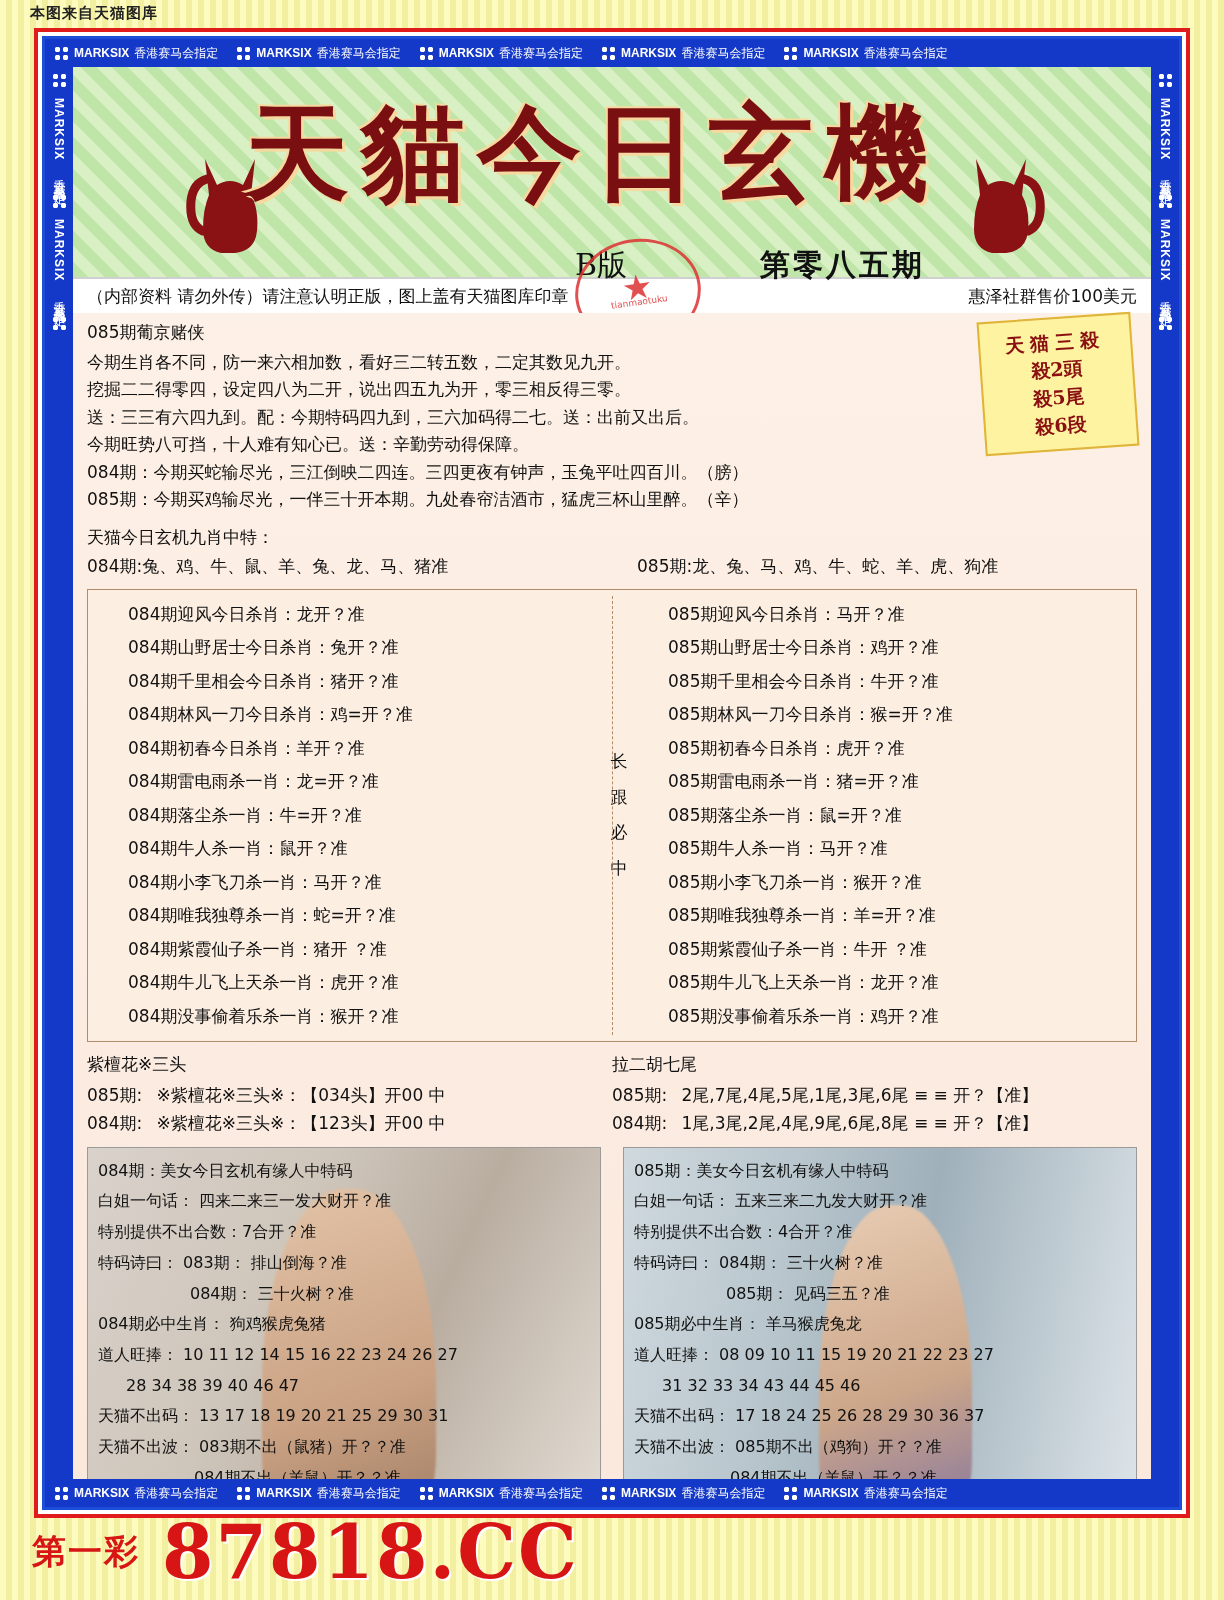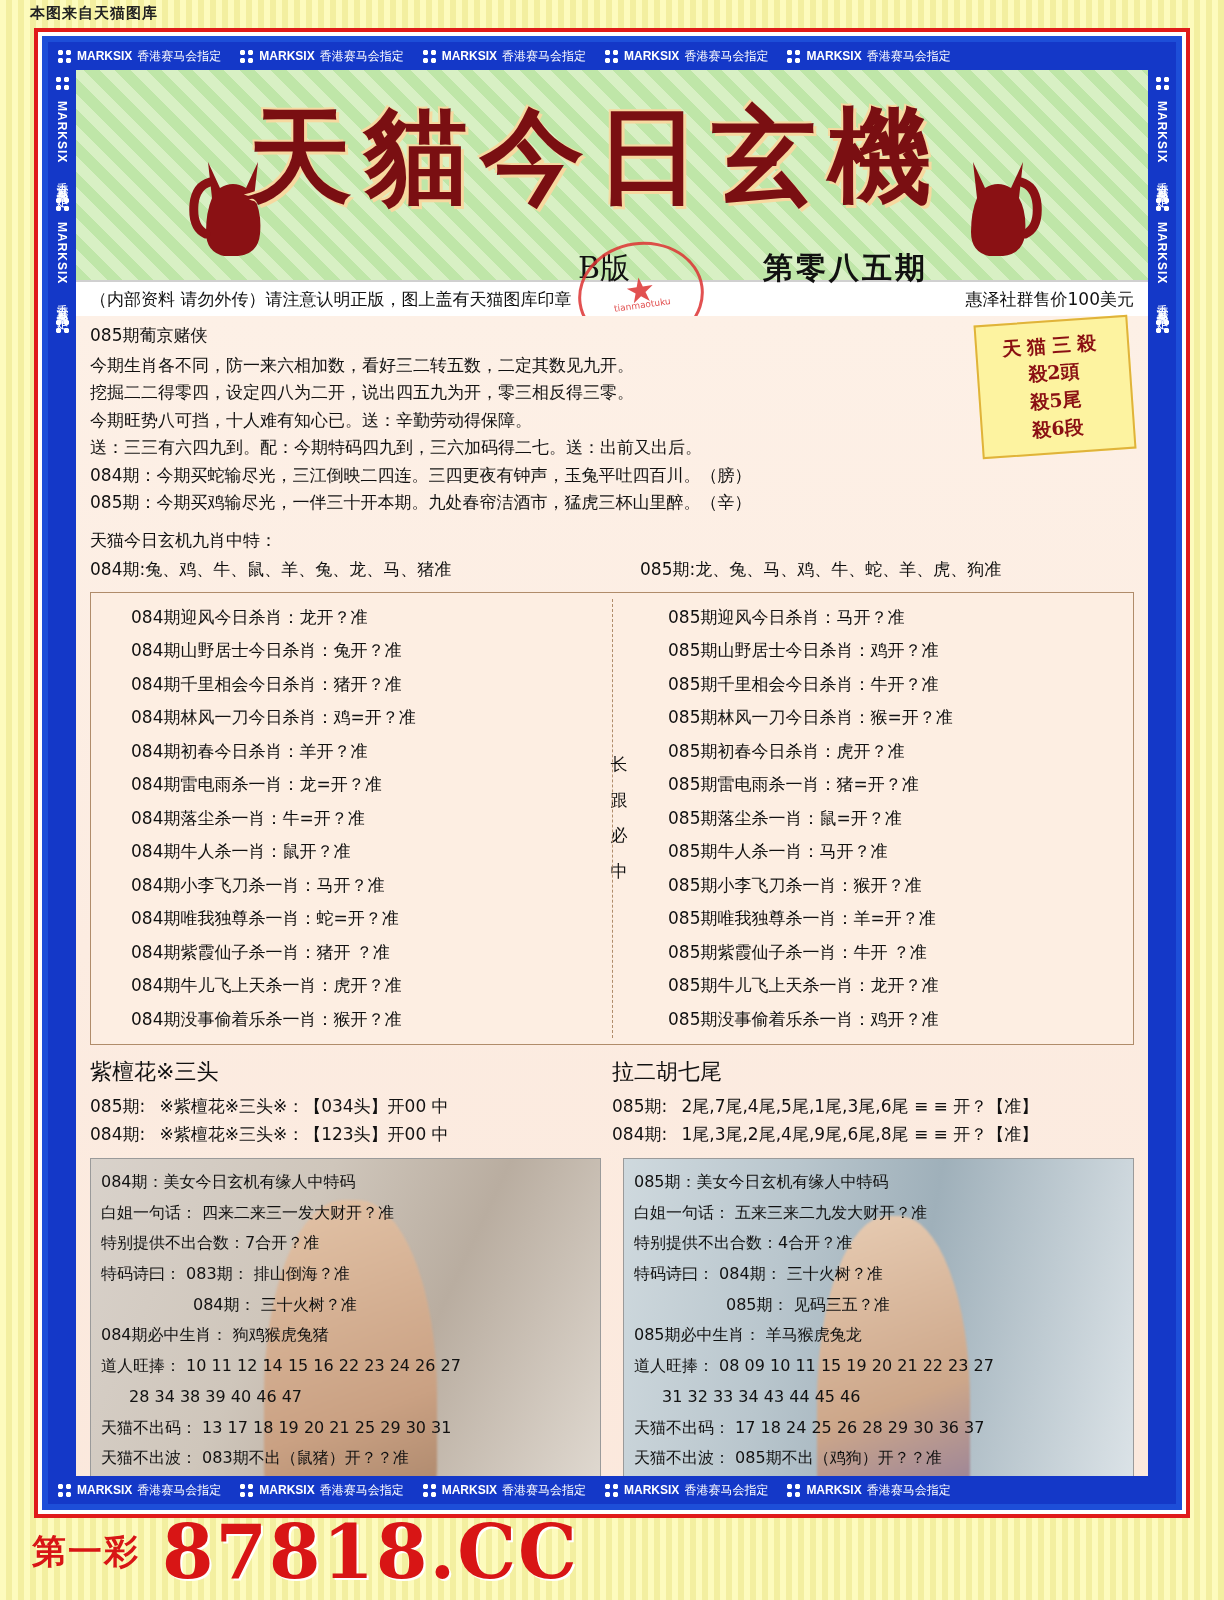--- a/index.html
+++ b/index.html
@@ -23,21 +23,21 @@
     letter-spacing:1px;
   }
   .outer-red{
     position:absolute;left:34px;top:28px;right:34px;bottom:82px;
     border:4px solid #e01b1b;
     background:#fff;
     box-sizing:border-box;
   }
   .blue-frame{
     position:absolute;inset:4px;
-    border:6px solid #1d4ed8;
+    border:3px solid #1d4ed8;
     box-sizing:border-box;
     background:#fff;
   }
   
   .strip{
     position:absolute;left:0;right:0;height:28px;
     background:#1438c8;
     color:#fff;
     display:flex;align-items:center;
     overflow:hidden;
@@ -176,21 +176,21 @@
     width:46px;display:flex;flex-direction:column;align-items:center;
     justify-content:center;font-size:17px;line-height:2.1;color:#111;
   }
   .kill-divider{
     position:absolute;left:50%;top:6px;bottom:6px;
     border-left:1px dashed #b08c6a;
   }
   
   .fl-row{display:flex;margin-top:9px;font-size:17px;}
   .fl-col{flex:1;}
-  .fl-col h4{margin:0 0 2px 0;font-size:22px;font-weight:normal;}
+  .fl-col h4{margin:0 0 2px 0;font-size:17px;font-weight:normal;}
   .fl-line{white-space:nowrap;line-height:1.65;}
   .fl-line .lbl{display:inline-block;width:64px;}
   
   .panels{display:flex;gap:22px;margin-top:10px;}
   .panel{
     flex:1;border:1px solid #9a9a9a;
     position:relative;height:412px;
     background:#cfd8dc;
     overflow:hidden;
   }
@@ -356,22 +356,22 @@
           <div class="three-kill">
             <div class="hd">天猫三殺</div>
             <div>殺2頭</div>
             <div>殺5尾</div>
             <div>殺6段</div>
           </div>
 
           <div class="sec-title">085期葡京赌侠</div>
           <div class="poem-line">今期生肖各不同，防一来六相加数，看好三二转五数，二定其数见九开。</div>
           <div class="poem-line">挖掘二二得零四，设定四八为二开，说出四五九为开，零三相反得三零。</div>
+          <div class="poem-line">送：三三有六四九到。配：今期特码四九到，三六加码得二七。送：出前又出后。</div>
           <div class="poem-line">今期旺势八可挡，十人难有知心已。送：辛勤劳动得保障。</div>
-          <div class="poem-line">送：三三有六四九到。配：今期特码四九到，三六加码得二七。送：出前又出后。</div>
           <div class="poem-line">084期：今期买蛇输尽光，三江倒映二四连。三四更夜有钟声，玉兔平吐四百川。（膀）</div>
           <div class="poem-line">085期：今期买鸡输尽光，一伴三十开本期。九处春帘洁酒市，猛虎三杯山里醉。（辛）</div>
 
           <div class="nine">天猫今日玄机九肖中特：</div>
           <div class="zodiac-row">
             <div style="width:500px">084期:兔、鸡、牛、鼠、羊、兔、龙、马、猪准</div>
             <div>085期:龙、兔、马、鸡、牛、蛇、羊、虎、狗准</div>
           </div>
 
           <div class="kill-box">

